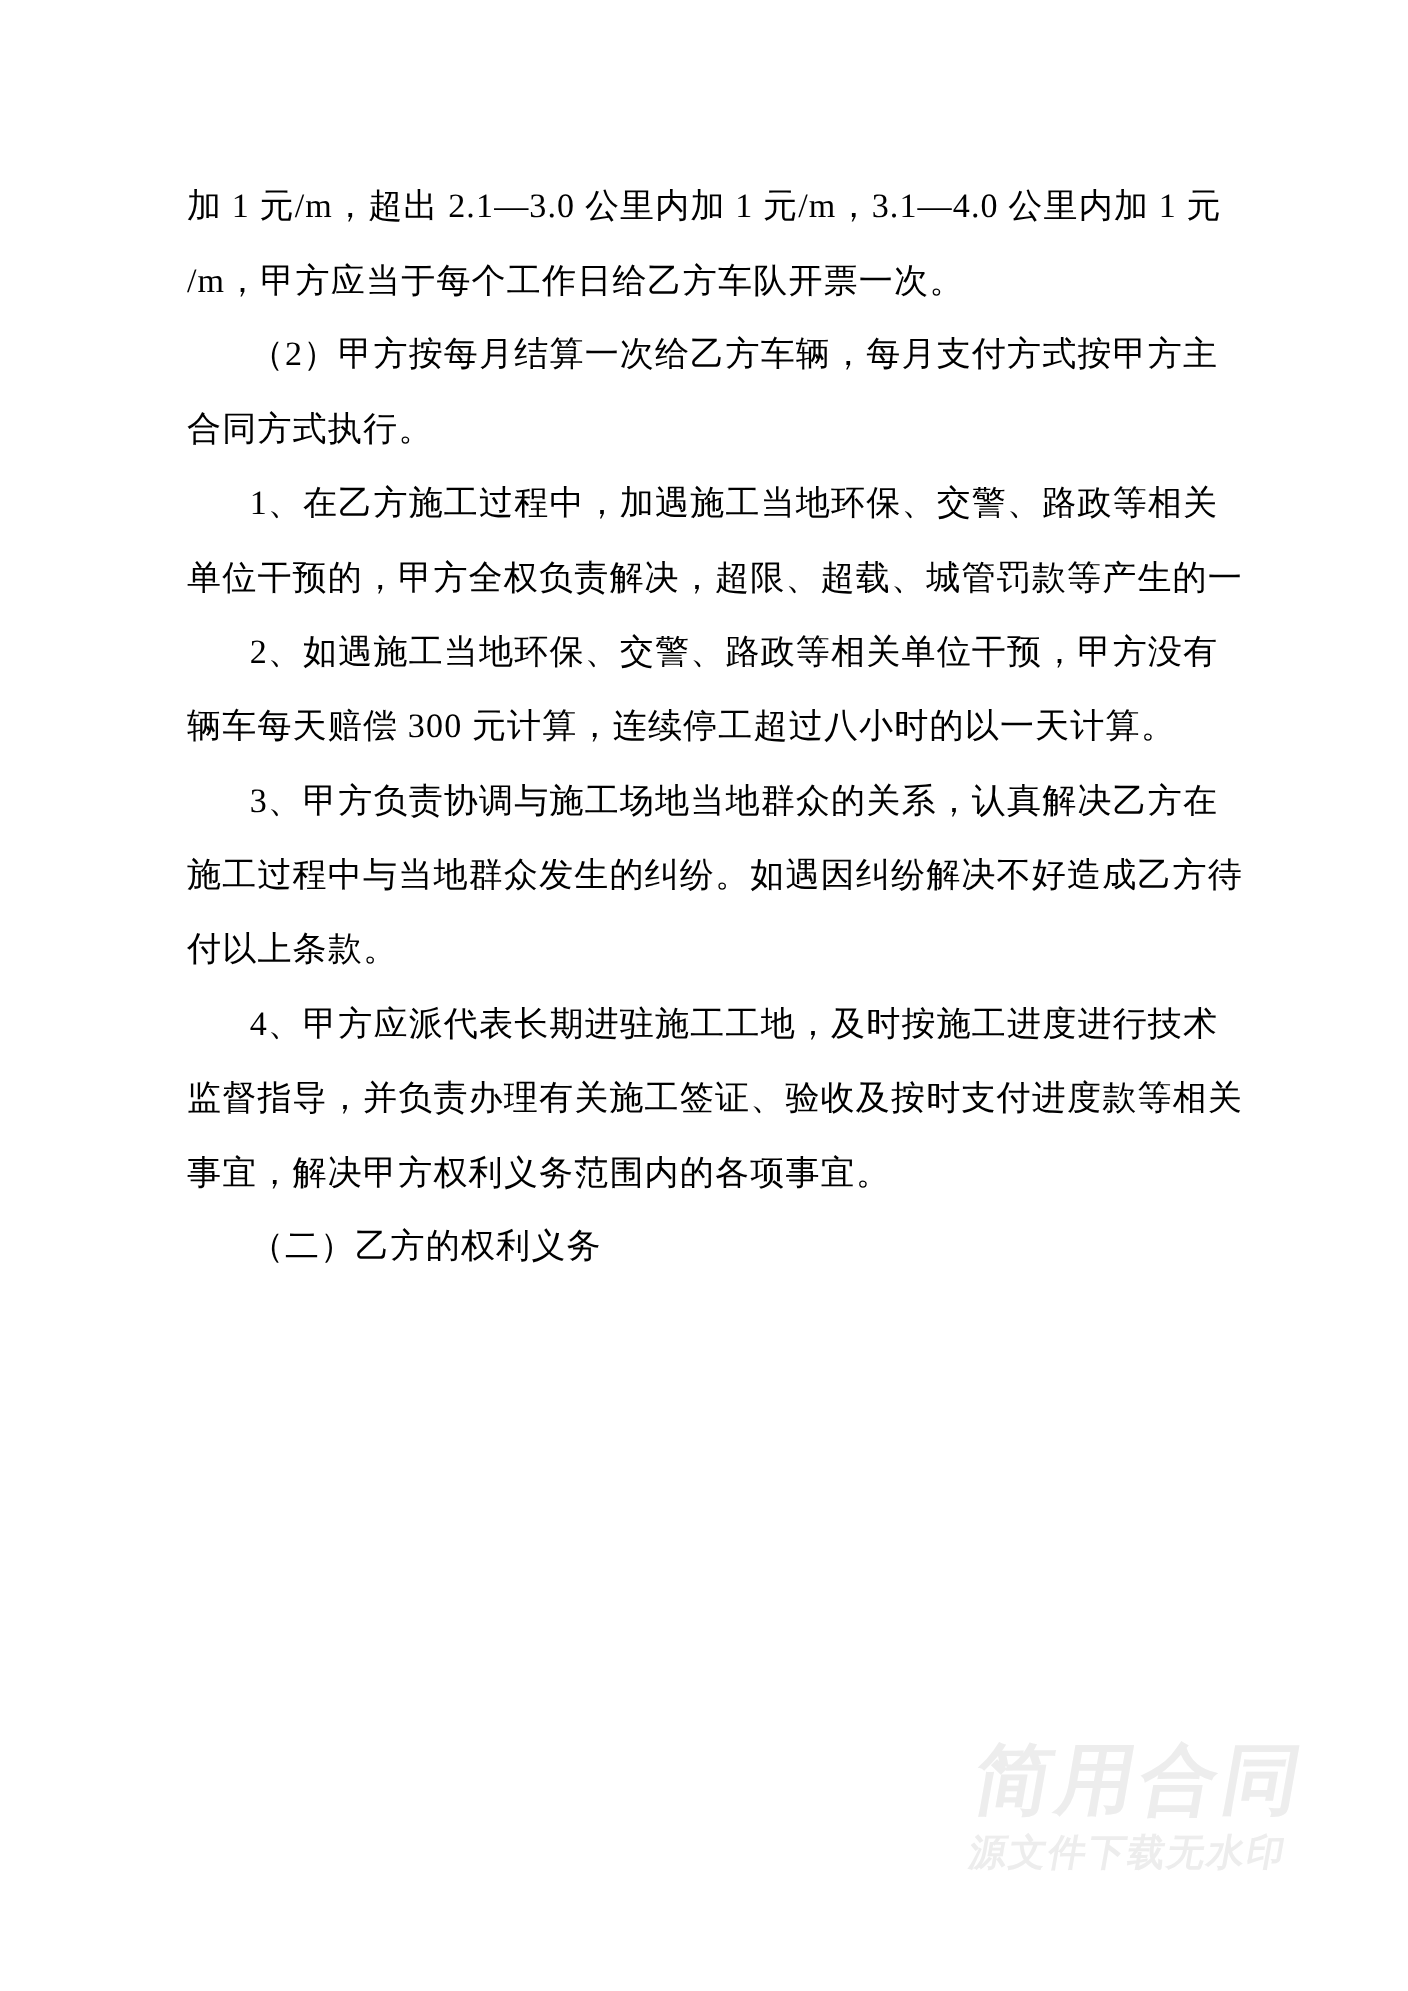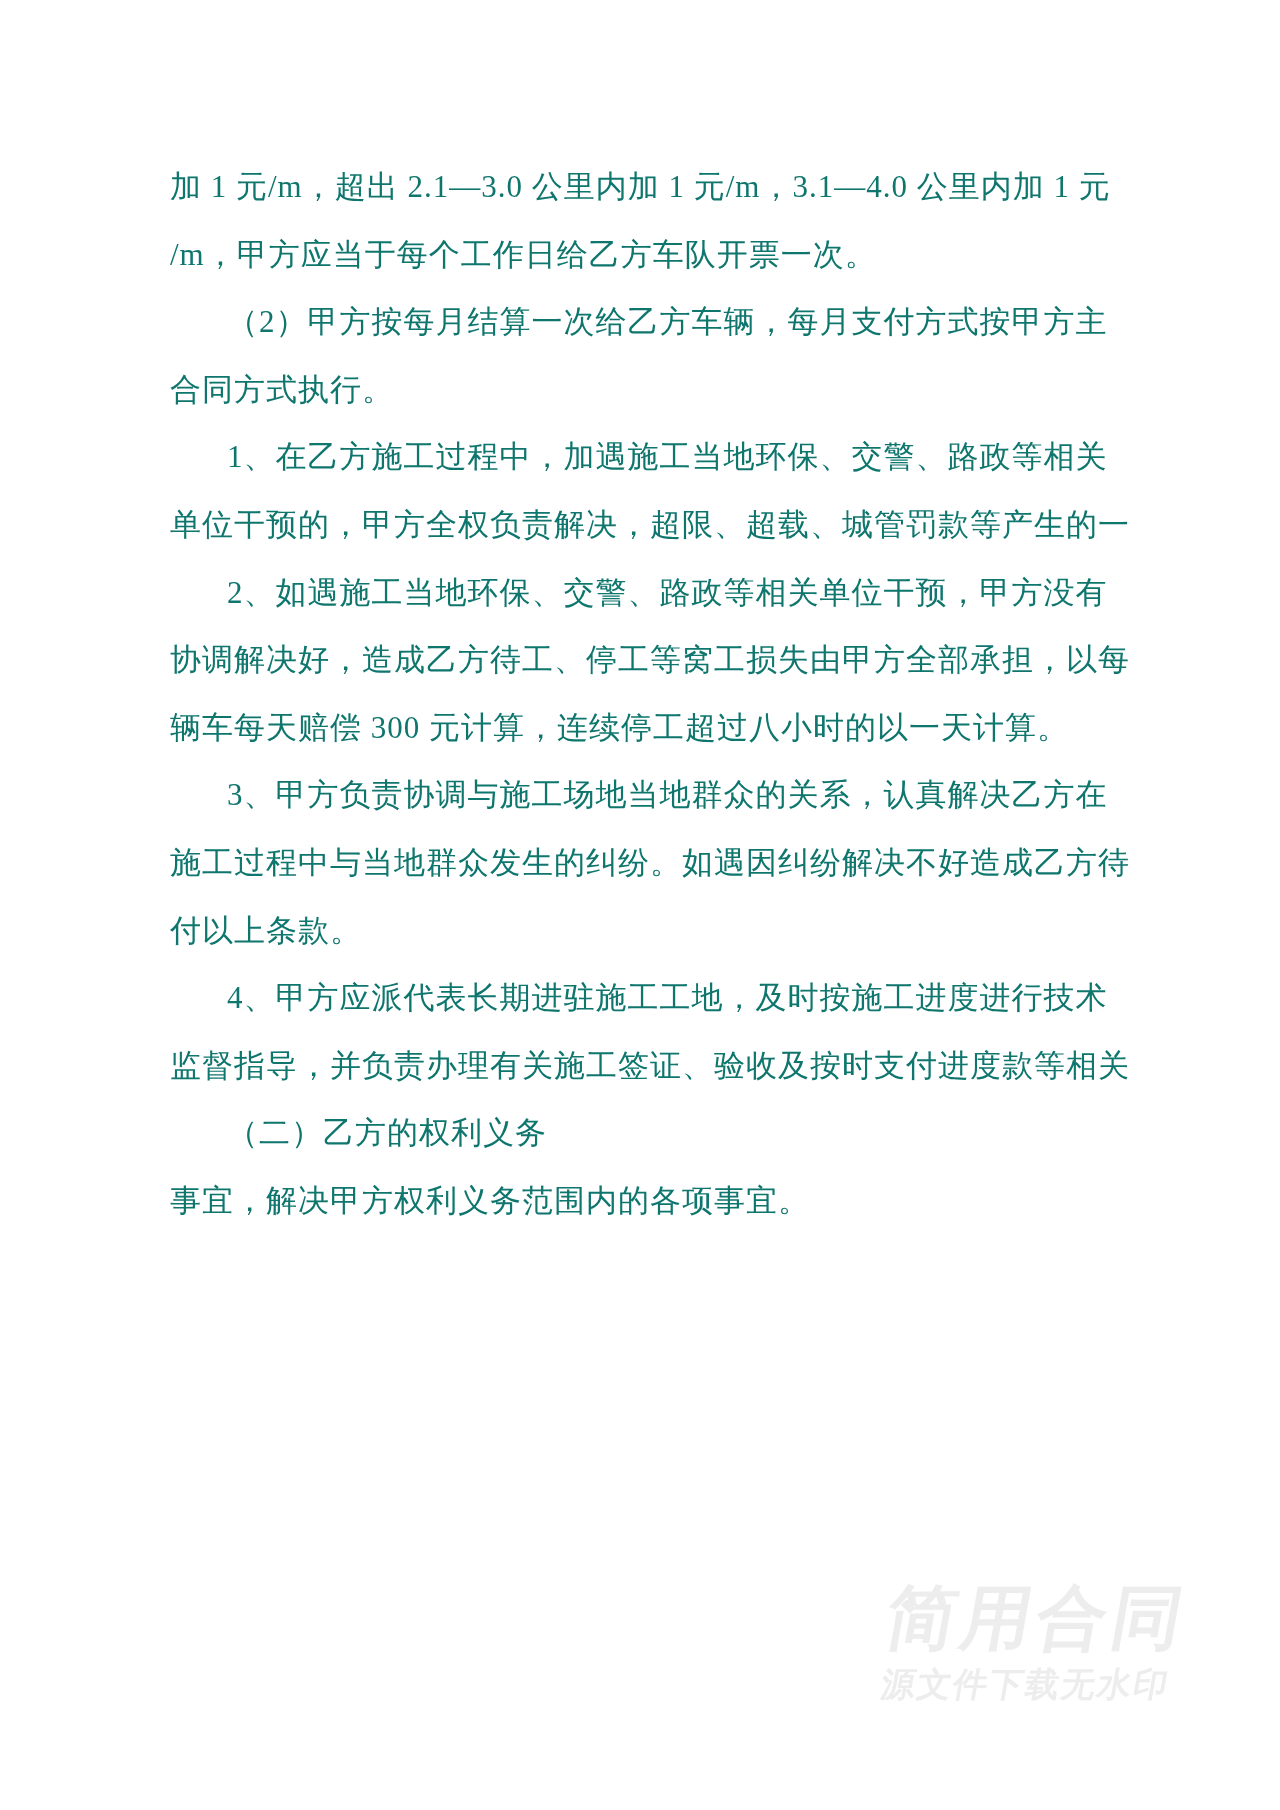--- a/index.html
+++ b/index.html
@@ -15,21 +15,21 @@
   .text-block {
     position: absolute;
     left: 170px;
     top: 153px;
     width: 980px;
   }
   .line {
     height: 67.6px;
     line-height: 67.6px;
     font-size: 31px;
-    color: #0f766e;
+    color: #000000;
     letter-spacing: 1px;
     white-space: nowrap;
   }
   .line.indent { padding-left: 57px; }
   .watermark {
     position: absolute;
     right: 97px;
     top: 1583px;
     text-align: center;
     color: #ededed;
@@ -56,29 +56,28 @@
 <div class="page">
 
   <div class="text-block">
     <div class="line">加 1 元/m，超出 2.1—3.0 公里内加 1 元/m，3.1—4.0 公里内加 1 元</div>
     <div class="line">/m，甲方应当于每个工作日给乙方车队开票一次。</div>
     <div class="line indent">（2）甲方按每月结算一次给乙方车辆，每月支付方式按甲方主</div>
     <div class="line">合同方式执行。</div>
     <div class="line indent">1、在乙方施工过程中，加遇施工当地环保、交警、路政等相关</div>
     <div class="line">单位干预的，甲方全权负责解决，超限、超载、城管罚款等产生的一</div>
     <div class="line indent">2、如遇施工当地环保、交警、路政等相关单位干预，甲方没有</div>
-    <div class="line">协调解决好，造成乙方待工、停工等窝工损失由甲方全部承担，以每</div>
     <div class="line">辆车每天赔偿 300 元计算，连续停工超过八小时的以一天计算。</div>
     <div class="line indent">3、甲方负责协调与施工场地当地群众的关系，认真解决乙方在</div>
     <div class="line">施工过程中与当地群众发生的纠纷。如遇因纠纷解决不好造成乙方待</div>
     <div class="line">付以上条款。</div>
     <div class="line indent">4、甲方应派代表长期进驻施工工地，及时按施工进度进行技术</div>
     <div class="line">监督指导，并负责办理有关施工签证、验收及按时支付进度款等相关</div>
+    <div class="line">事宜，解决甲方权利义务范围内的各项事宜。</div>
     <div class="line indent">（二）乙方的权利义务</div>
-    <div class="line">事宜，解决甲方权利义务范围内的各项事宜。</div>
   </div>
 
   <div class="watermark">
     <div class="wm-title">简用合同</div>
     <div class="wm-subtitle">源文件下载无水印</div>
   </div>
 
 </div>
 
 </body></html>

